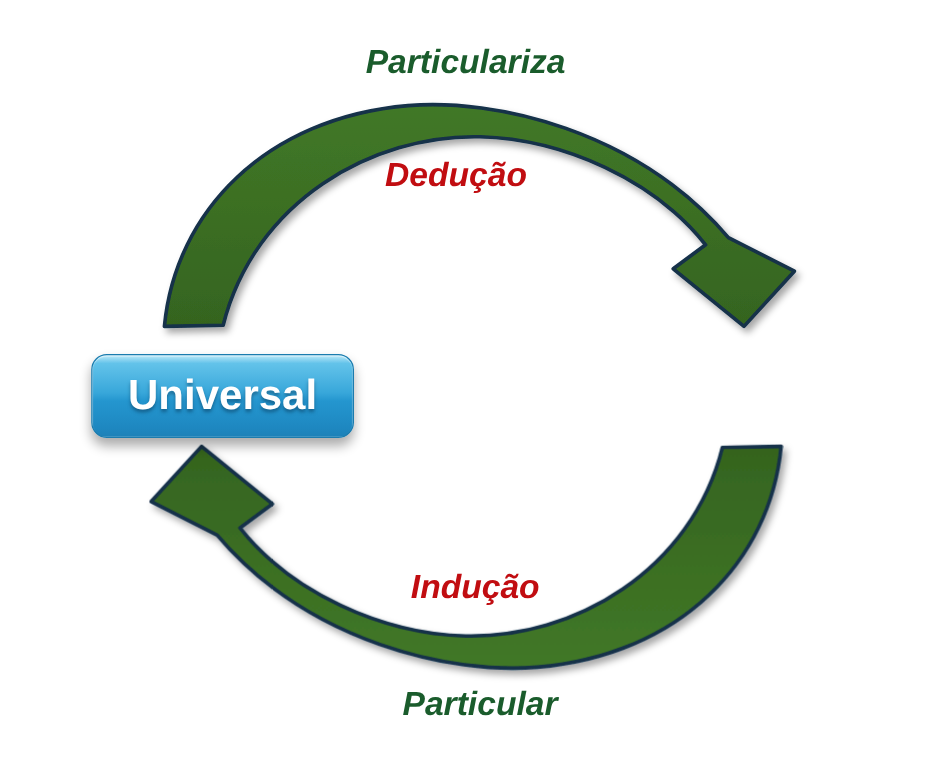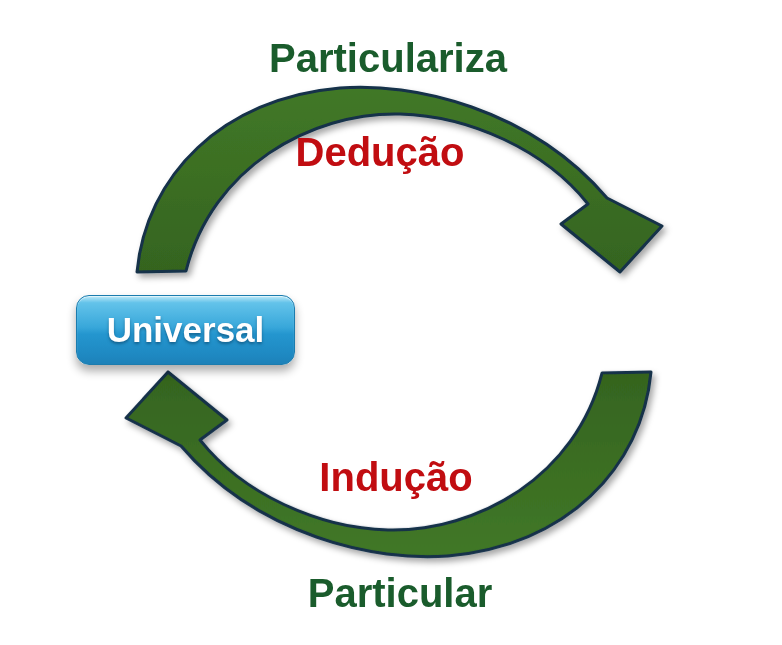--- a/index.html
+++ b/index.html
@@ -18,23 +18,24 @@
   .arrow-layer {
     position: absolute;
     left: 0;
     top: 0;
   }
   .label {
     position: absolute;
     transform: translateX(-50%);
     white-space: nowrap;
     font-weight: 700;
-    font-size: 40px;
+    font-size: 28px;
     line-height: 1;
     letter-spacing: 0px;
+    font-style: italic;
   }
   .label-green { color: #1A5C2C; }
   .label-red   { color: #C10D11; }
   .node {
     position: absolute;
     display: flex;
     align-items: center;
     justify-content: center;
     border-radius: 13px;
     background: linear-gradient(180deg,
@@ -51,21 +52,21 @@
     font-weight: 700;
     font-size: 35px;
     text-shadow: 0 2px 3px rgba(10,60,95,0.55);
     cursor: default;
     margin-left: 16px;
   }
   .node-universal  { left: 60px;  top: 295px; width: 217px; height: 68px; }
   .node-particular { left: 520px; top: 295px; width: 215px; height: 68px; }
   .pos-particulariza { left: 388px; top: 38px;  }
   .pos-deducao       { left: 380px; top: 132px; }
-  .pos-inducao       { left: 396px; top: 457px; }
+  .pos-inducao       { left: 396px; top: 475px; }
   .pos-generaliza    { left: 400px; top: 573px; }
 </style>
 </head>
 <body>
 
 <div class="stage">
 
   <svg class="arrow-layer" width="782" height="645" viewBox="0 0 782 645" aria-hidden="true">
     <defs>
       <linearGradient id="agrad" x1="0" y1="0" x2="0" y2="1">

